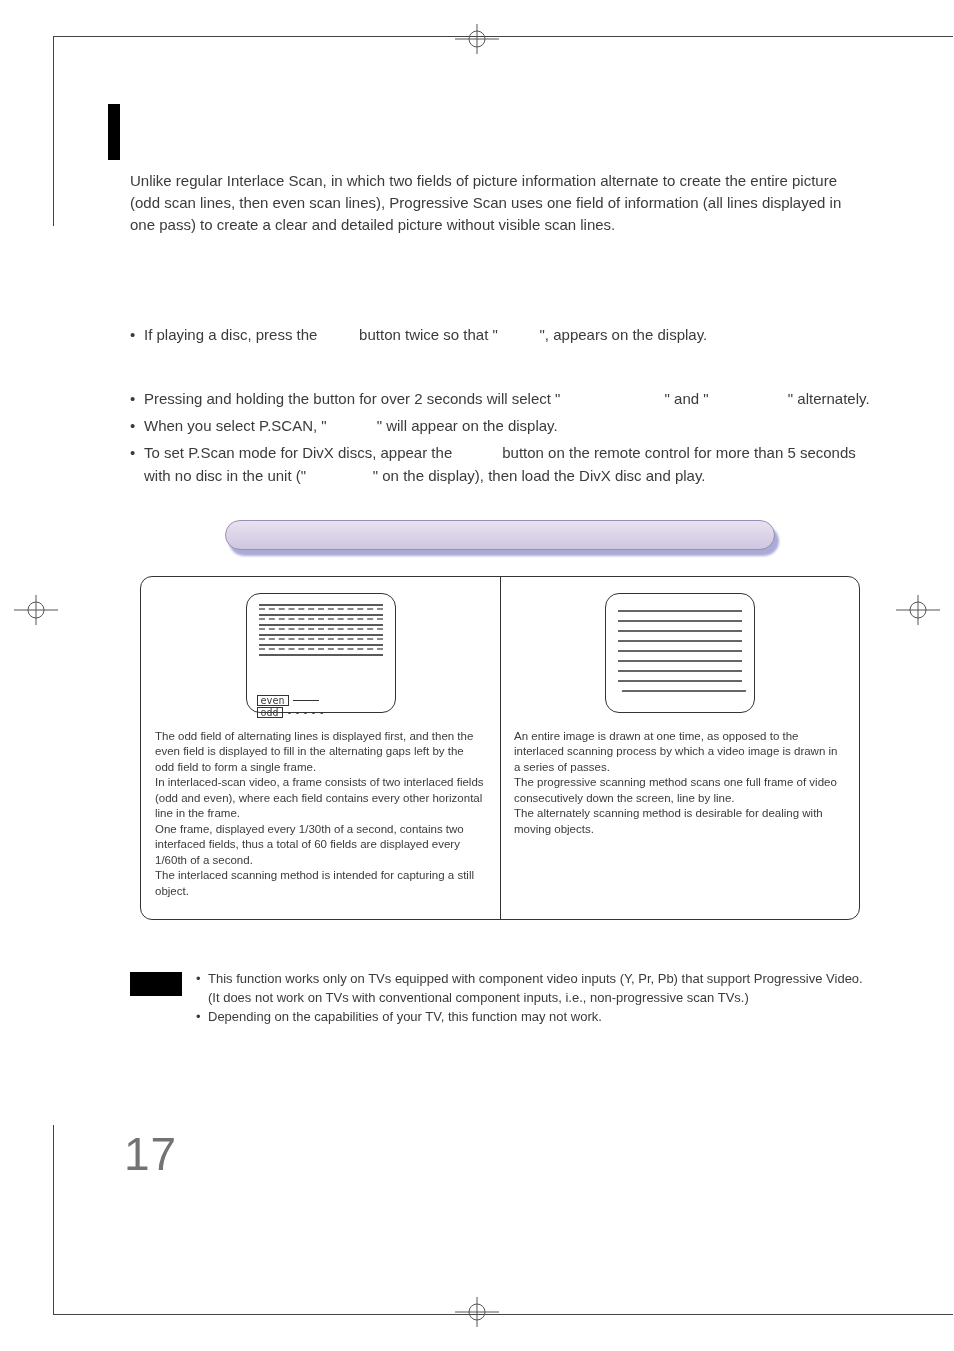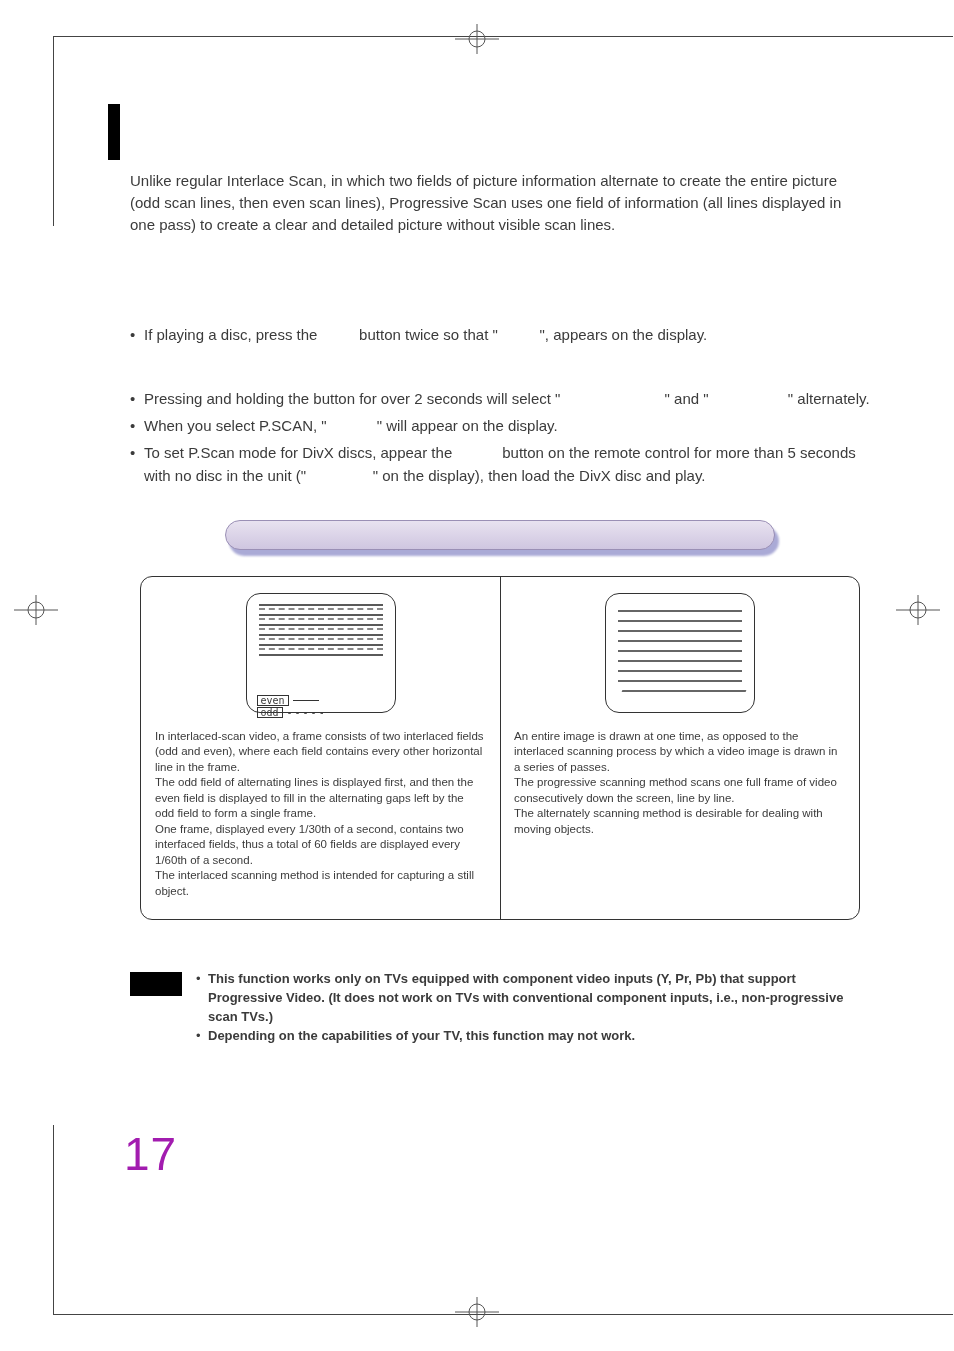--- a/index.html
+++ b/index.html
@@ -52,23 +52,23 @@
   .l-prog .line { height:2px; background:#666; margin-bottom:8px; }
   .l-prog .line.sl { transform: skewX(-20deg) translateX(4px); }
 
   .small { font-size: 11.5px; line-height: 1.35; }
 
   .note-block { position: absolute; left: 130px; top: 970px; width: 740px; display:flex; gap: 14px; }
   .note-badge { width: 52px; height: 24px; background:#000; flex:0 0 52px; margin-top:2px; }
   .note-text { font-size: 13px; line-height: 1.45; }
   .note-text .row { display:flex; }
   .note-text .dot { width:12px; flex:0 0 12px; }
-  .note-text .t { flex:1;font-weight:bold; }
-
-  .page-num { position:absolute; left:124px; bottom: 170px; font-size: 46px; font-weight: 400; color:#a21caf; letter-spacing:1px; }
+  .note-text .t { flex:1; }
+
+  .page-num { position:absolute; left:124px; bottom: 170px; font-size: 46px; font-weight: 400; color:#737373; letter-spacing:1px; }
 </style>
 </head>
 <body>
 
 <div class="page">
 
   <div class="rule-top"></div>
   <div class="rule-top2"></div>
   <div class="rule-bot"></div>
   <div class="rule-bot2"></div>
@@ -174,22 +174,22 @@
             </div>
             <div class="lbl-pair">
               <span class="box">even</span>
               <span style="border-top:1px solid #333; width:26px; display:inline-block;"></span>
             </div>
             <div class="lbl-pair" style="bottom:-6px;">
               <span class="box">odd</span>
               <span class="dash">-----</span>
             </div>
           </div>
+          <p class="small">The odd field of alternating lines is displayed first, and then the even field is displayed to fill in the alternating gaps left by the odd field to form a single frame.</p>
           <p class="small">In interlaced-scan video, a frame consists of two interlaced fields (odd and even), where each field contains every other horizontal line in the frame.</p>
-          <p class="small">The odd field of alternating lines is displayed first, and then the even field is displayed to fill in the alternating gaps left by the odd field to form a single frame.</p>
           <p class="small">One frame, displayed every 1/30th of a second, contains two interfaced fields, thus a total of 60 fields are displayed every 1/60th of a second.</p>
           <p class="small">The interlaced scanning method is intended for capturing a still object.</p>
         </div>
 
         <div class="col">
           <div class="tv-box">
             <div class="l-prog">
               <div class="line"></div>
                 <div class="line"></div>
                 <div class="line"></div>

